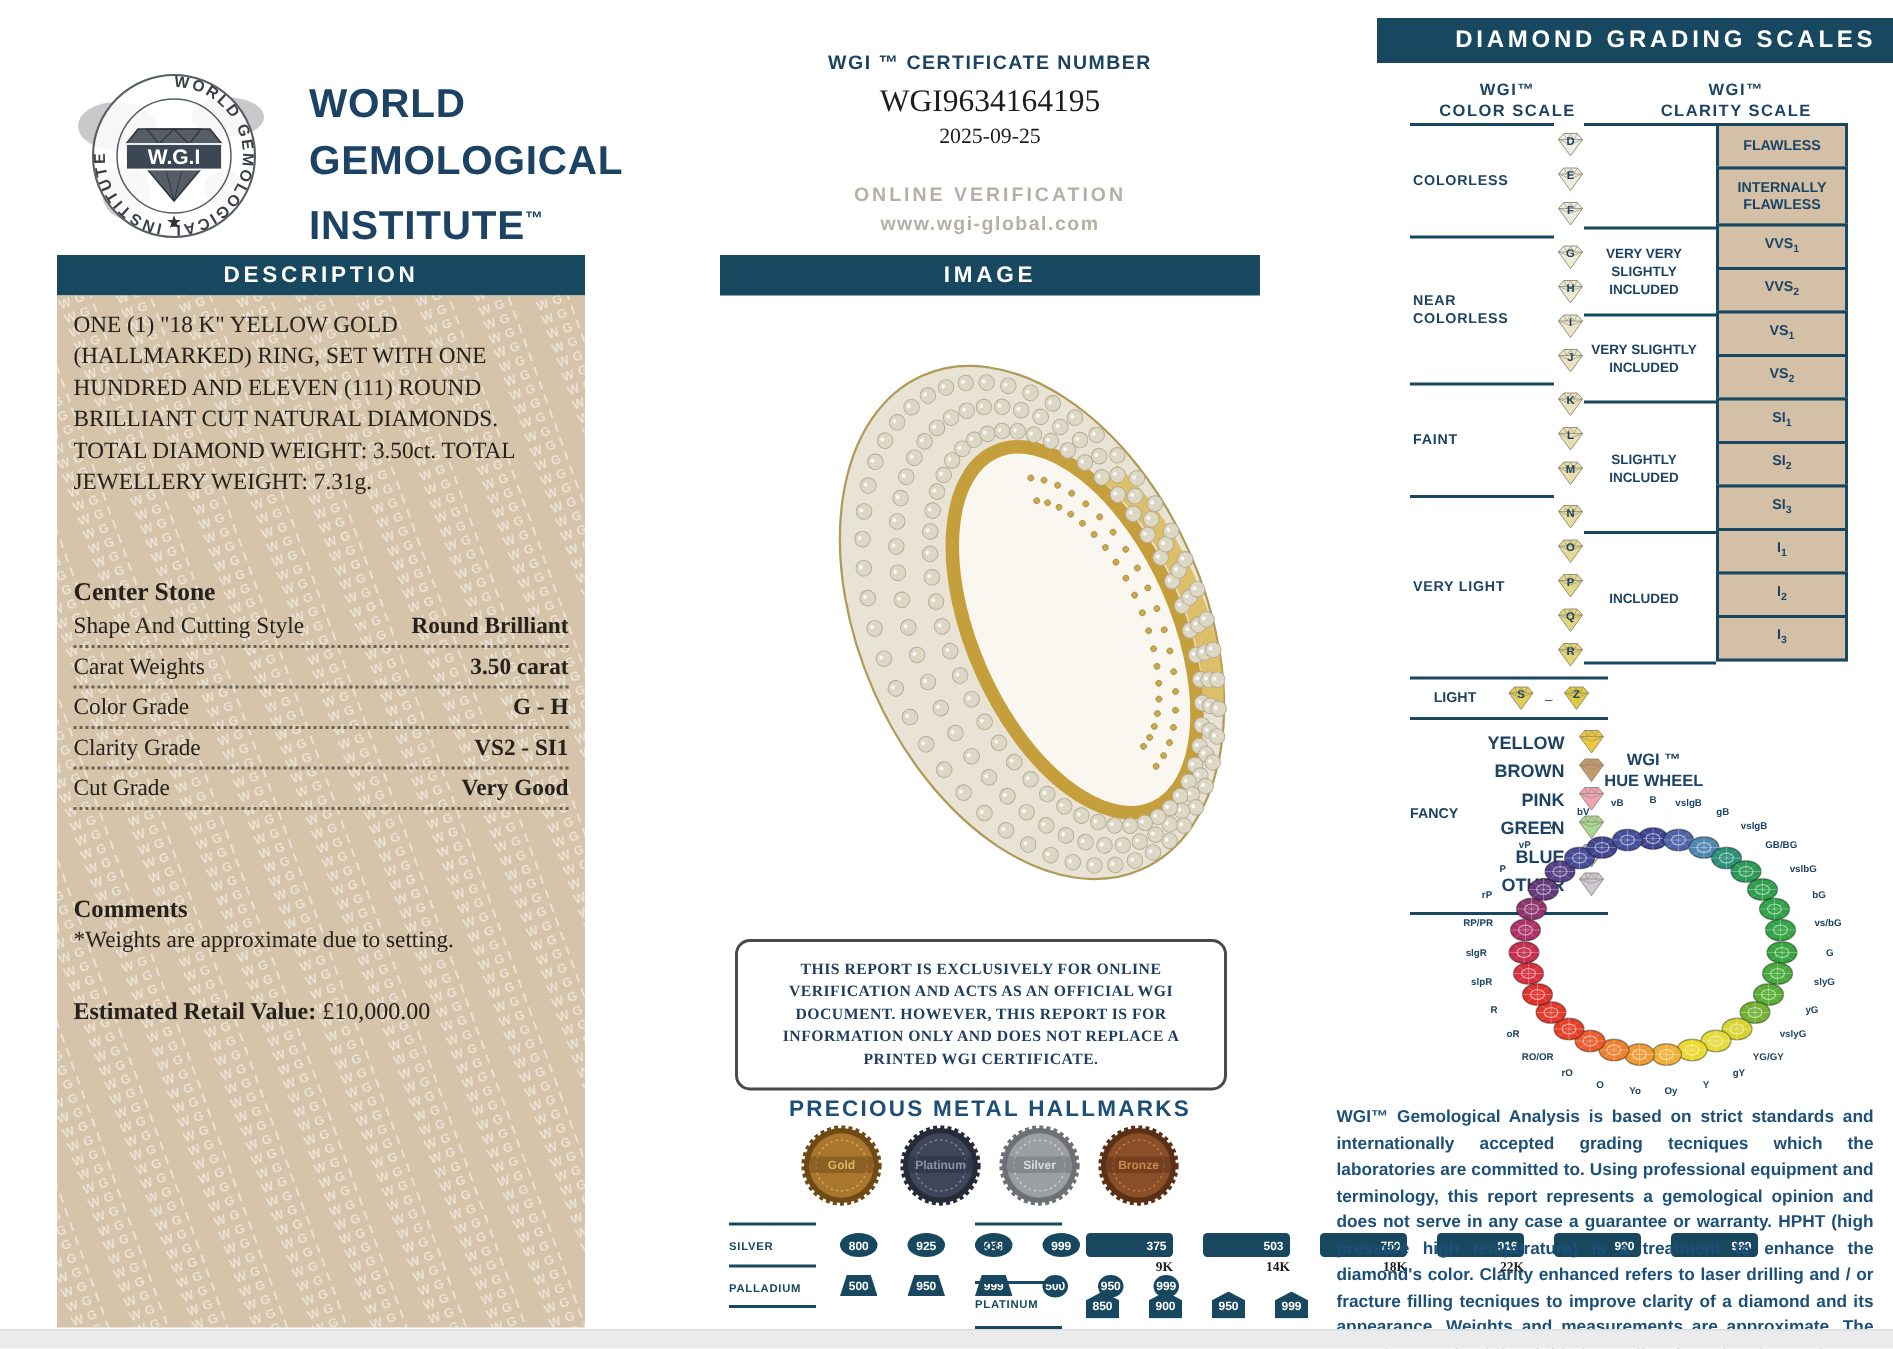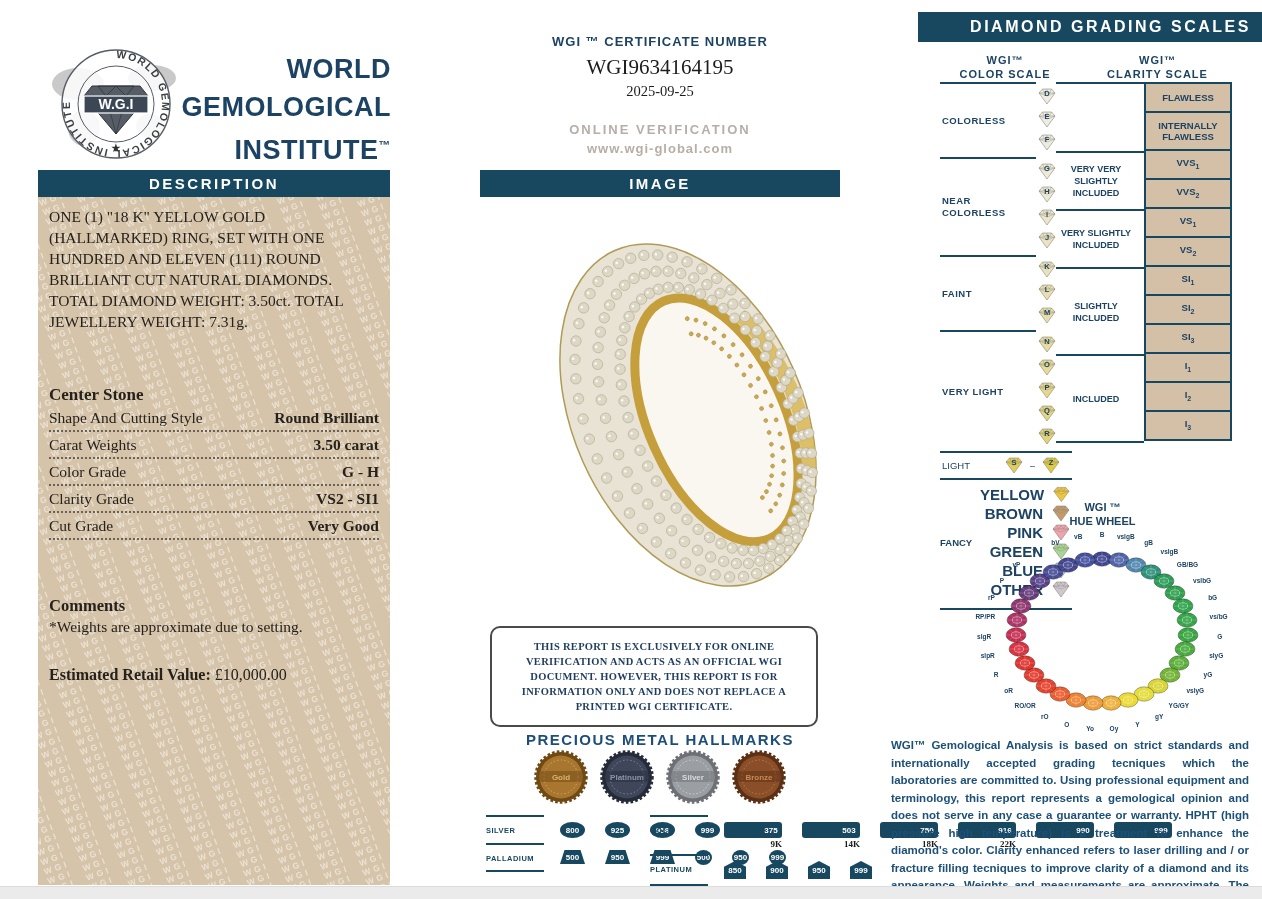--- a/index.html
+++ b/index.html
@@ -2,22 +2,22 @@
 <html><head>
 <meta charset="utf-8">
 <style>
   html,body{margin:0;padding:0;background:#fff;}
   #page{position:relative;width:1262px;height:899px;background:#ffffff;overflow:hidden;
         font-family:"Liberation Sans",sans-serif;}
   .abs{position:absolute;}
   .bar{background:#17485f;color:#fff;display:flex;align-items:center;justify-content:center;
        font-weight:bold;letter-spacing:2.5px;}
   
-  #org-title{left:181px;top:50px;width:210px;font-size:27px;font-weight:800;color:#1c4363;
-             line-height:38px;letter-spacing:.5px;text-align:right;}
+  #org-title{left:206px;top:50px;width:210px;font-size:27px;font-weight:800;color:#1c4363;
+             line-height:38px;letter-spacing:.5px;}
   #org-title sup{font-size:12px;}
   #desc-bar{left:38px;top:170px;width:352px;height:27px;font-size:15px;}
   #beige-panel{left:38px;top:197px;width:352px;height:688px;background:#d5c4a9;overflow:hidden;}
   #watermark{position:absolute;left:-40%;top:-8%;width:200%;height:140%;
              transform:rotate(-20deg);color:rgba(255,255,255,.5);font-size:8.5px;font-weight:bold;
              letter-spacing:3px;line-height:10px;word-spacing:6px;}
   .panel-content{position:relative;padding:9px 11px;color:#26211b;
                  font-family:"Liberation Serif",serif;}
   #desc-text{margin:0;font-size:15.5px;line-height:21px;}
   #cs-title{margin:53px 0 0 0;font-size:17px;}
@@ -67,29 +67,29 @@
   #clarity-title{left:1085px;top:53px;width:145px;}
   #color-body{left:940px;top:82px;width:140px;}
   .co-group{display:flex;}
   .co-glabel{width:96px;border-top:2px solid #17485f;display:flex;align-items:center;
              font-size:9.5px;font-weight:bold;color:#1c4363;letter-spacing:.5px;line-height:12px;
              padding:2px 0 2px 2px;box-sizing:border-box;}
   .co-dcol{display:flex;flex-direction:column;align-items:center;padding:3px 0;}
   .co-dcol svg{margin:3px 0;}
   .co-light{width:132px;border-top:2px solid #17485f;border-bottom:2px solid #17485f;
             display:flex;align-items:center;gap:5px;padding:4px 0;}
-  .co-light-label{font-size:9.5px;font-weight:normal;color:#1c4363;width:58px;padding-left:2px;
-                  box-sizing:border-box;}
+  .co-light-label{font-size:9.5px;font-weight:bold;color:#1c4363;width:58px;padding-left:2px;
+                  box-sizing:border-box;text-align:center;}
   .co-dash{font-size:9px;color:#1c4363;}
   .co-fancy{display:flex;padding-top:4px;}
   .co-flabel{width:40px;display:flex;align-items:center;font-size:9.5px;font-weight:bold;
              color:#1c4363;}
   .co-frow{display:flex;align-items:center;justify-content:flex-end;gap:7px;width:92px;
            margin:2px 0;}
-  .co-fname{font-size:15px;font-weight:bold;color:#1c4363;}
+  .co-fname{font-size:12px;font-weight:bold;color:#1c4363;}
   .co-endline{width:132px;border-top:2px solid #17485f;margin-top:8px;}
   #clarity-body{left:1056px;top:82px;width:176px;}
   .cl-group{display:flex;}
   .cl-glabel{width:88px;border-top:2px solid #17485f;display:flex;align-items:center;
              justify-content:center;text-align:center;font-size:9px;font-weight:bold;
              color:#1c4363;line-height:12px;padding:2px 8px 2px 0;box-sizing:border-box;}
   .cl-boxes{width:88px;display:flex;flex-direction:column;}
   .cl-box{border:2px solid #17485f;background:#d4c0a7;height:27px;display:flex;
           align-items:center;justify-content:center;text-align:center;font-size:9.5px;
           font-weight:bold;color:#1c4363;line-height:11px;margin-top:-2px;padding:0 4px;}

